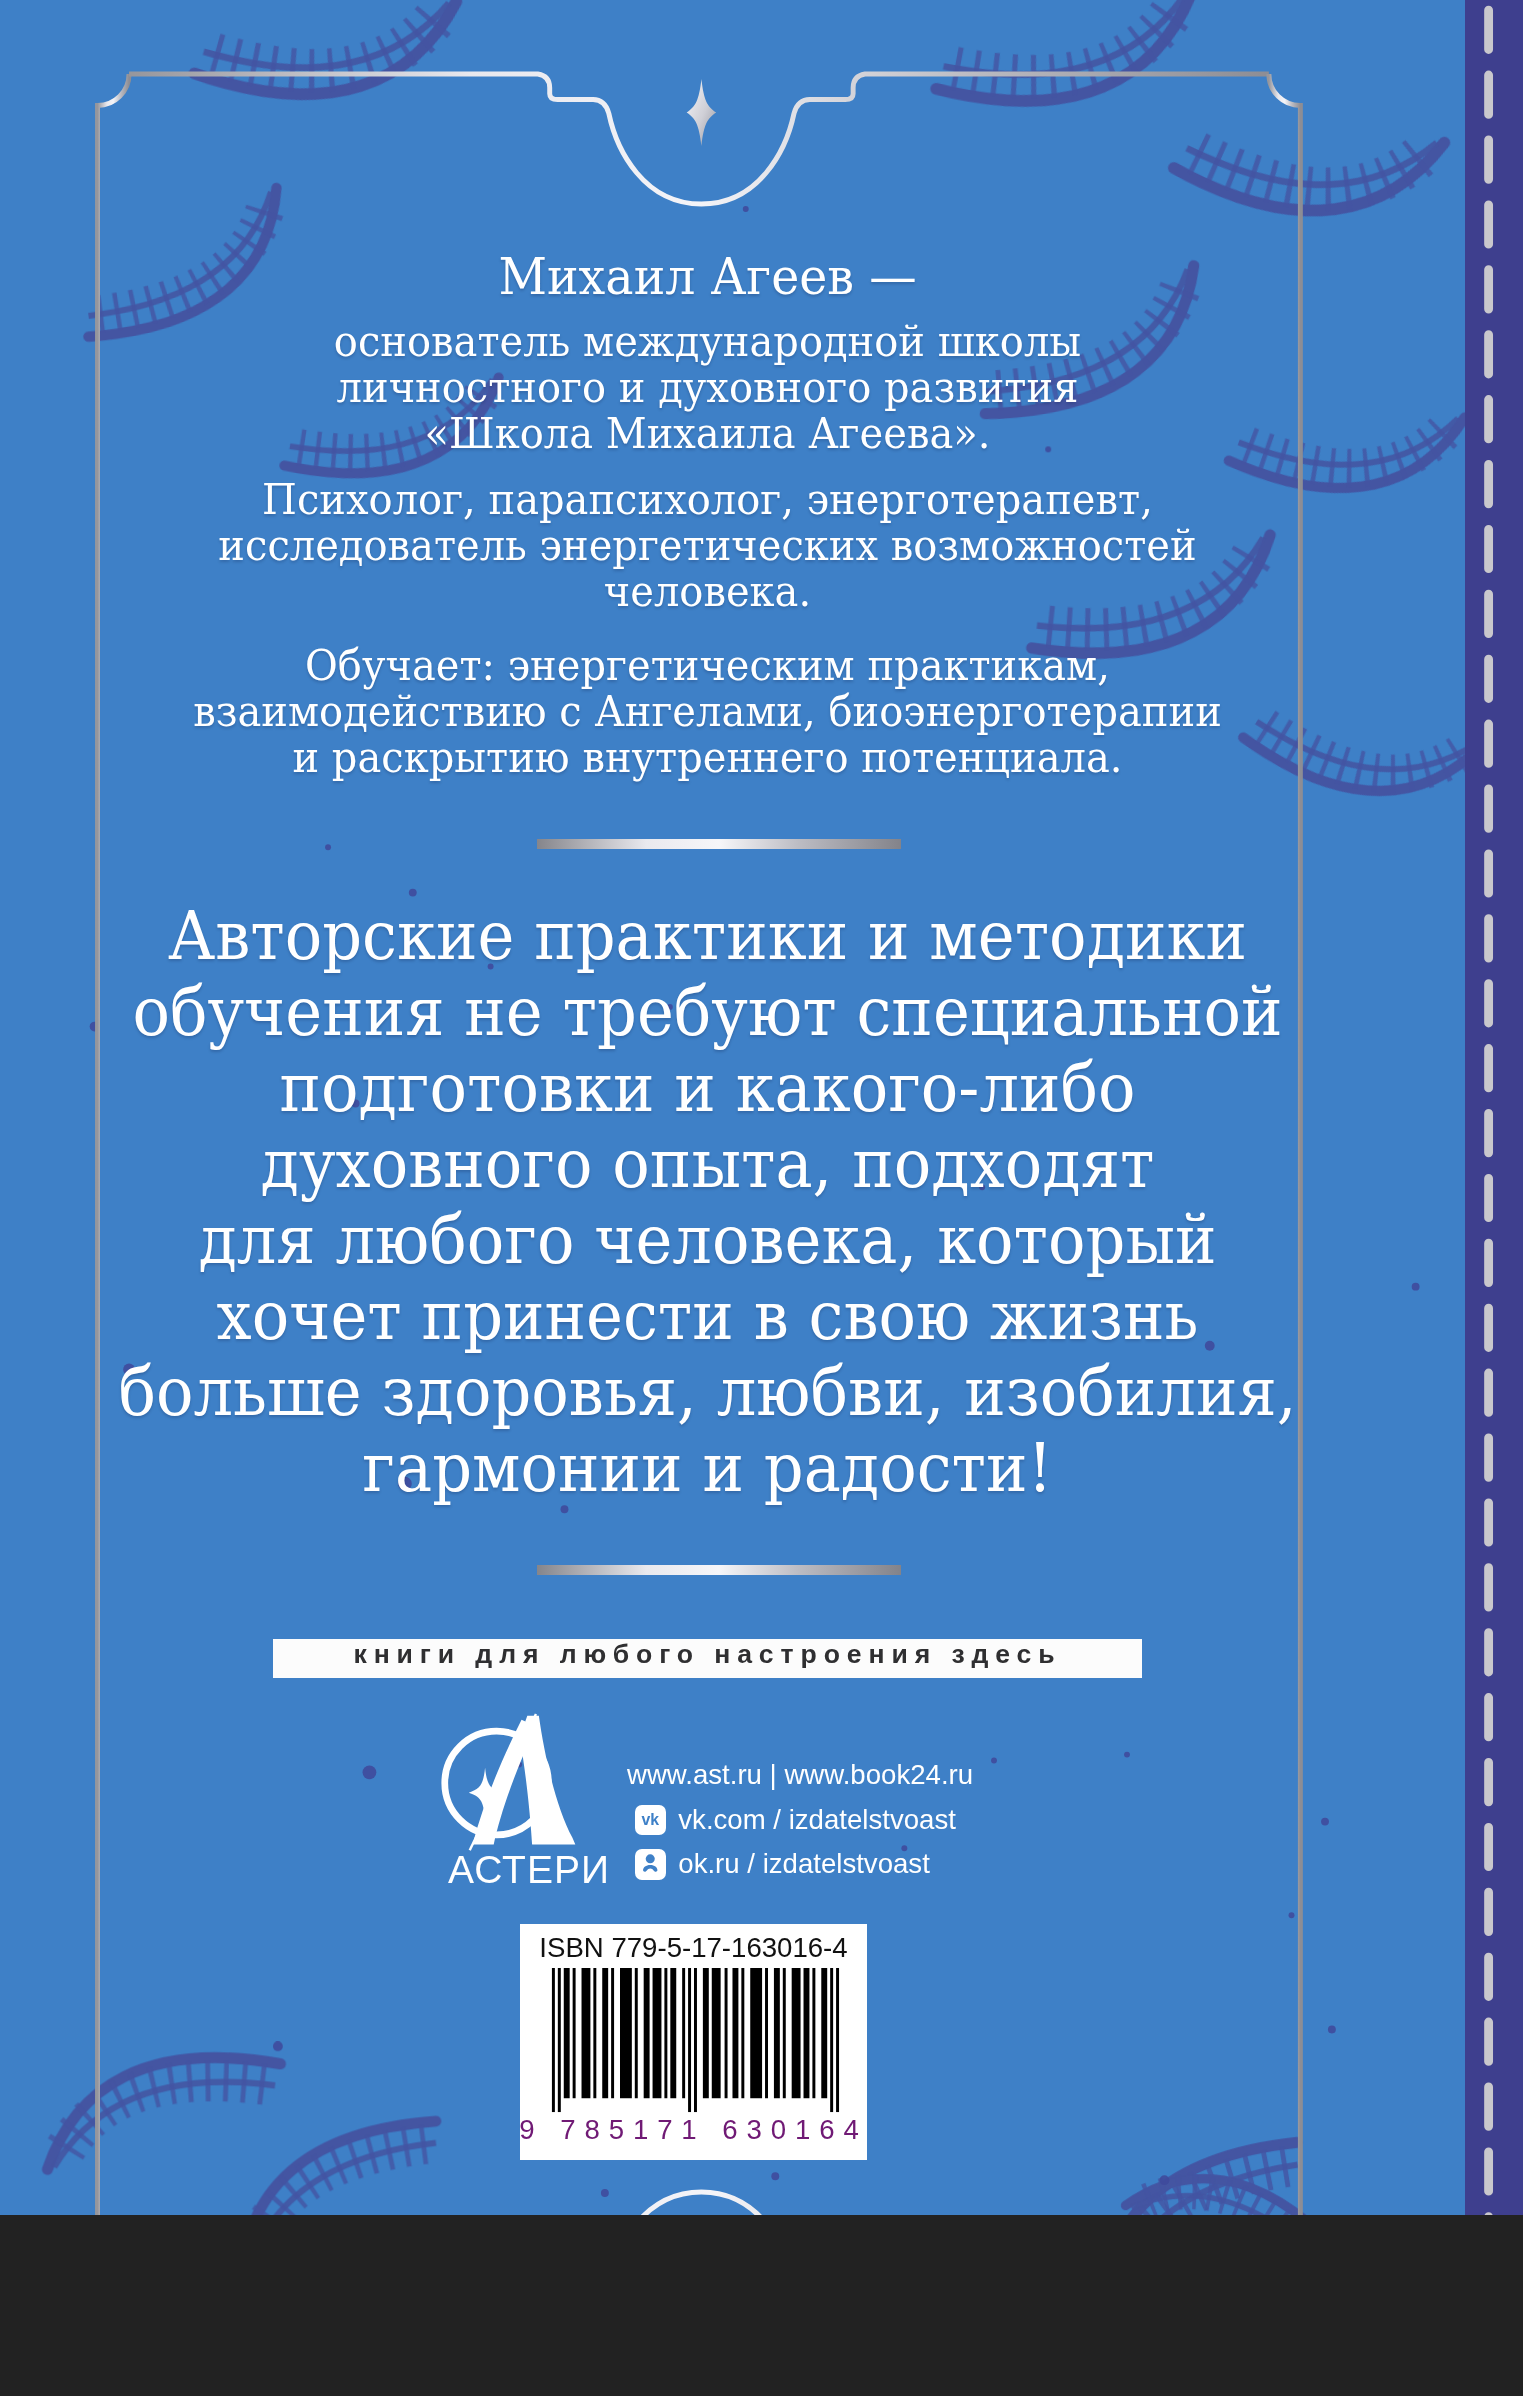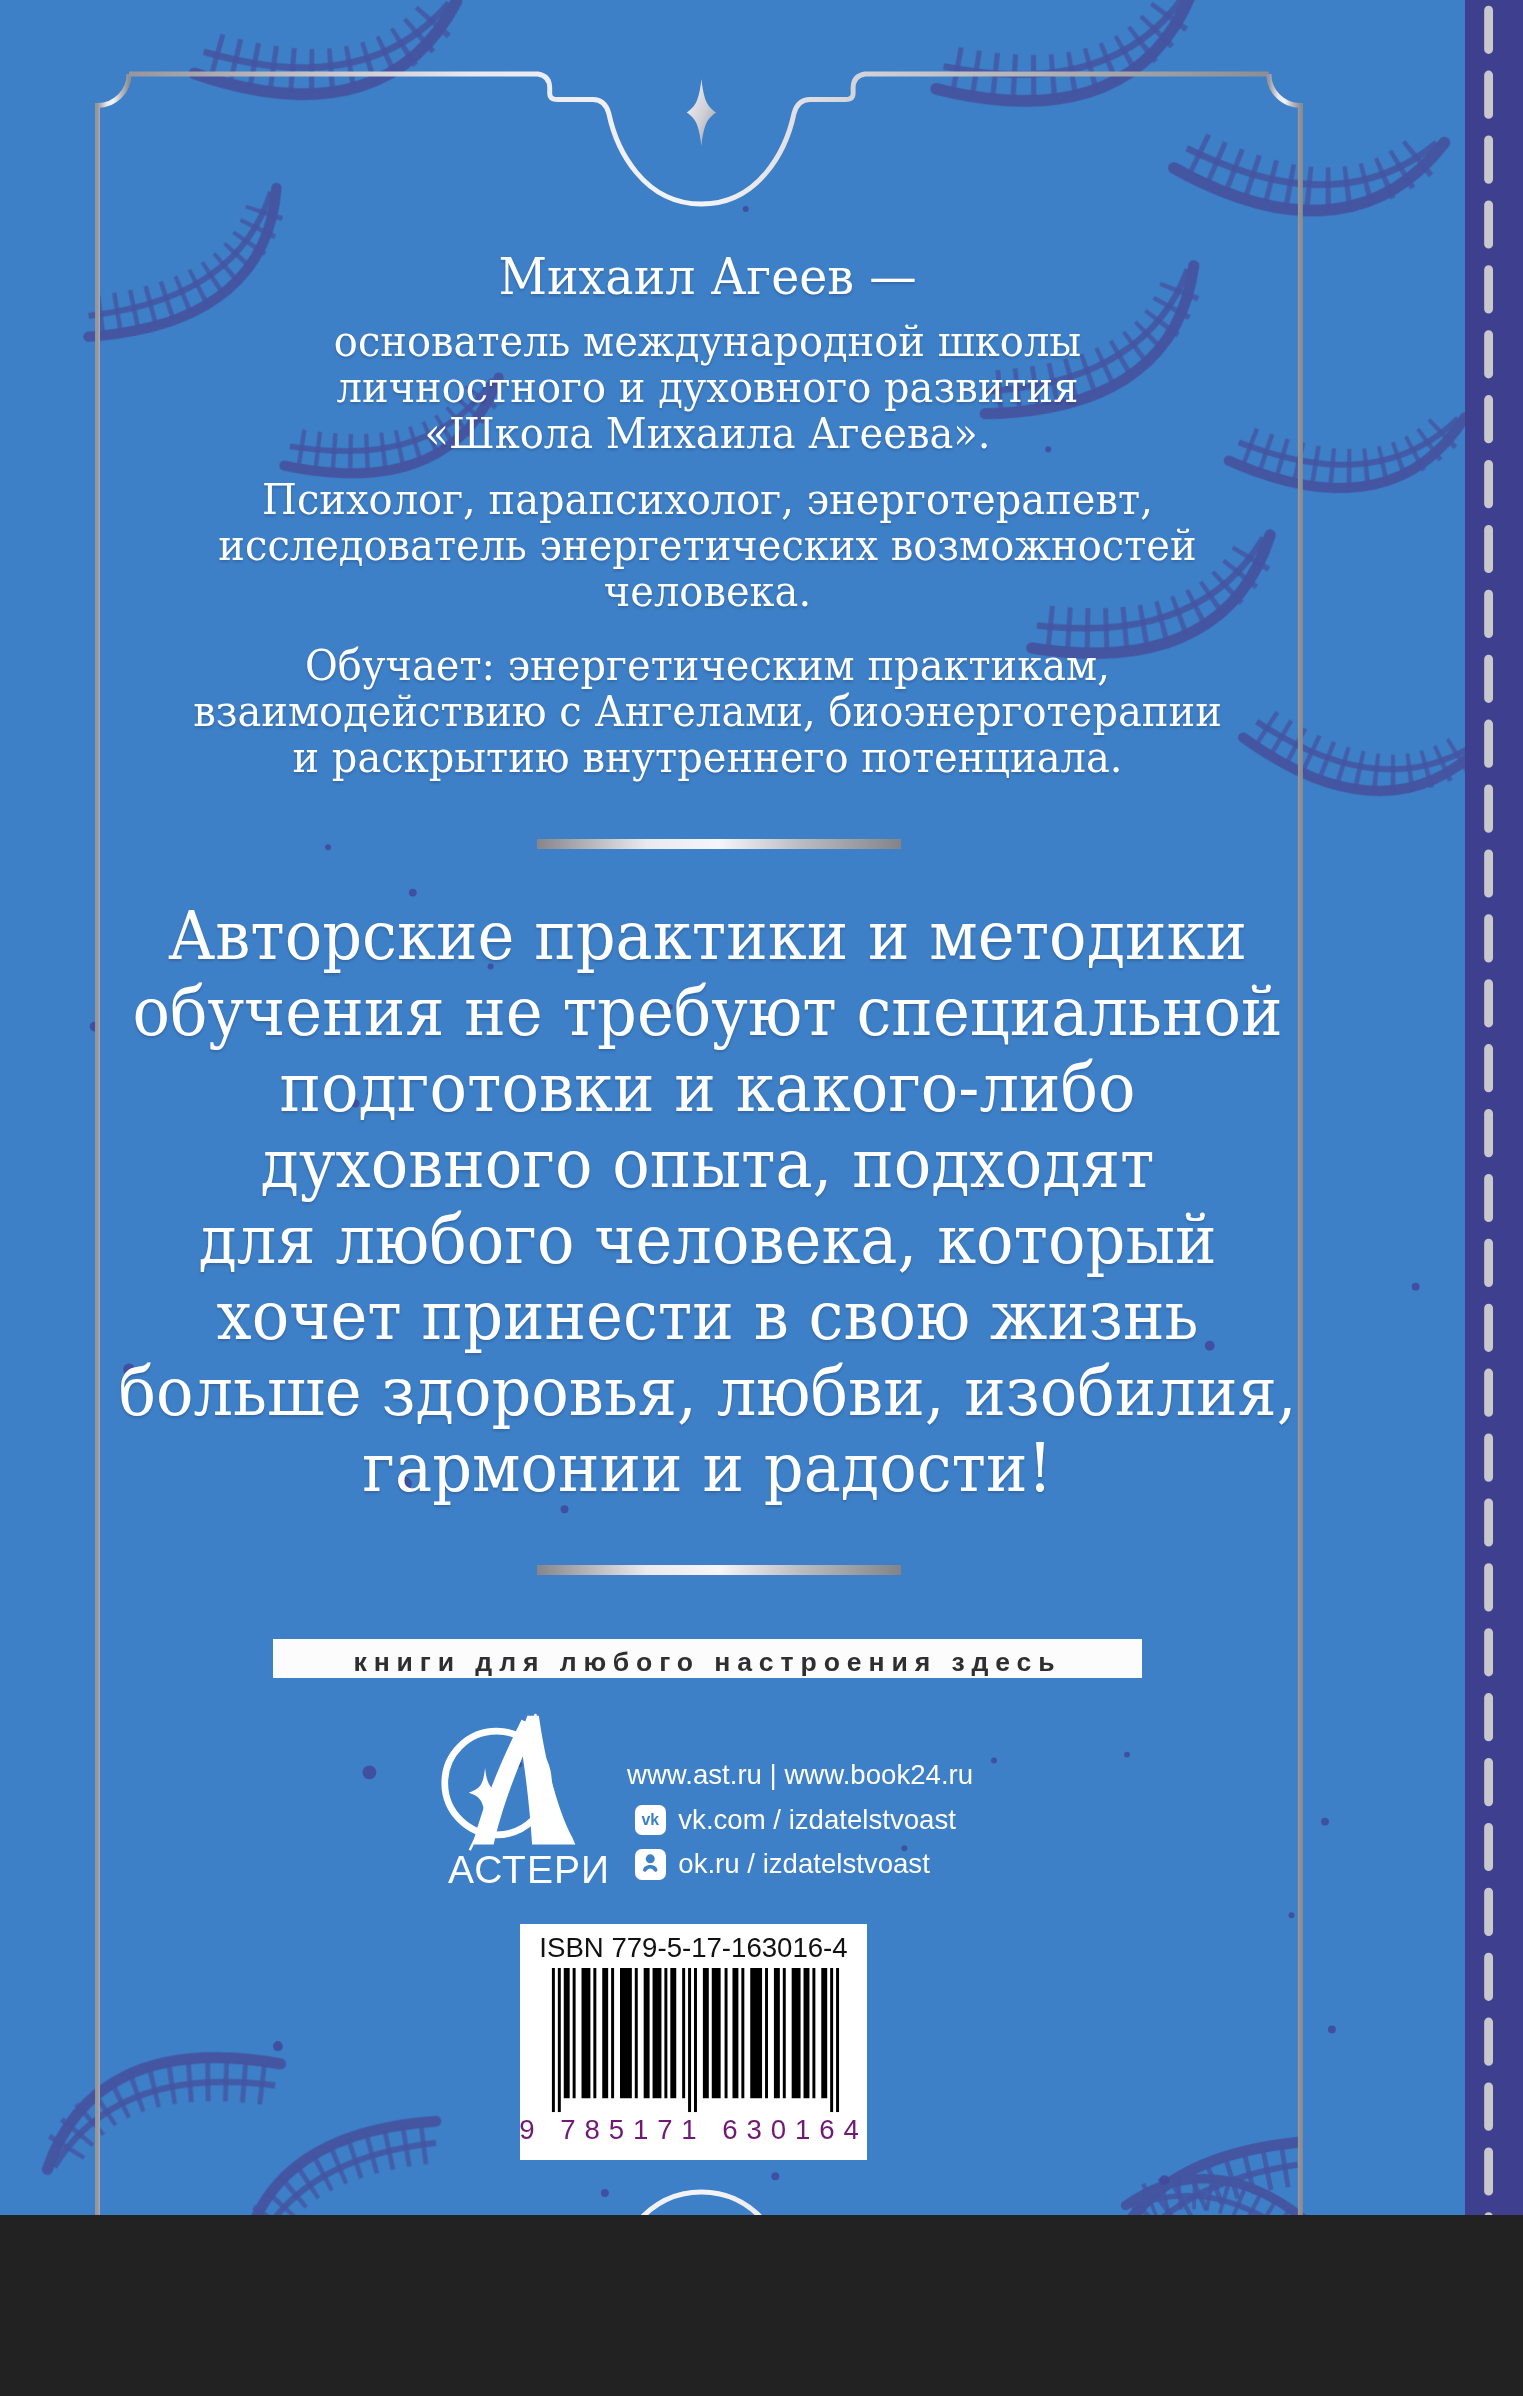--- a/index.html
+++ b/index.html
@@ -55,21 +55,21 @@
   .divider{
     position:absolute;height:9.9px;left:537px;width:364px;
     background:linear-gradient(90deg,#85858b 0%,#e9e9ee 30%,#f6f6f9 50%,#bcbcc3 72%,#83838a 100%);
   }
   .d1{top:839px}
   .d2{top:1565px}
 
   .promo-bar{
     position:absolute;left:273px;top:1639px;width:869px;height:39px;
     background:#fcfcfc;
-    display:flex;align-items:flex-end;justify-content:center;
+    display:flex;align-items:flex-start;justify-content:center;
   }
   .promo-bar span{
     font-size:26.6px;font-weight:bold;letter-spacing:6.9px;
     color:#2f2f31;white-space:nowrap;
   }
 
   
   .logo{position:absolute;left:439px;top:1712px;width:144px;height:144px}
   .brand{
     position:absolute;left:413px;top:1848px;width:197px;

